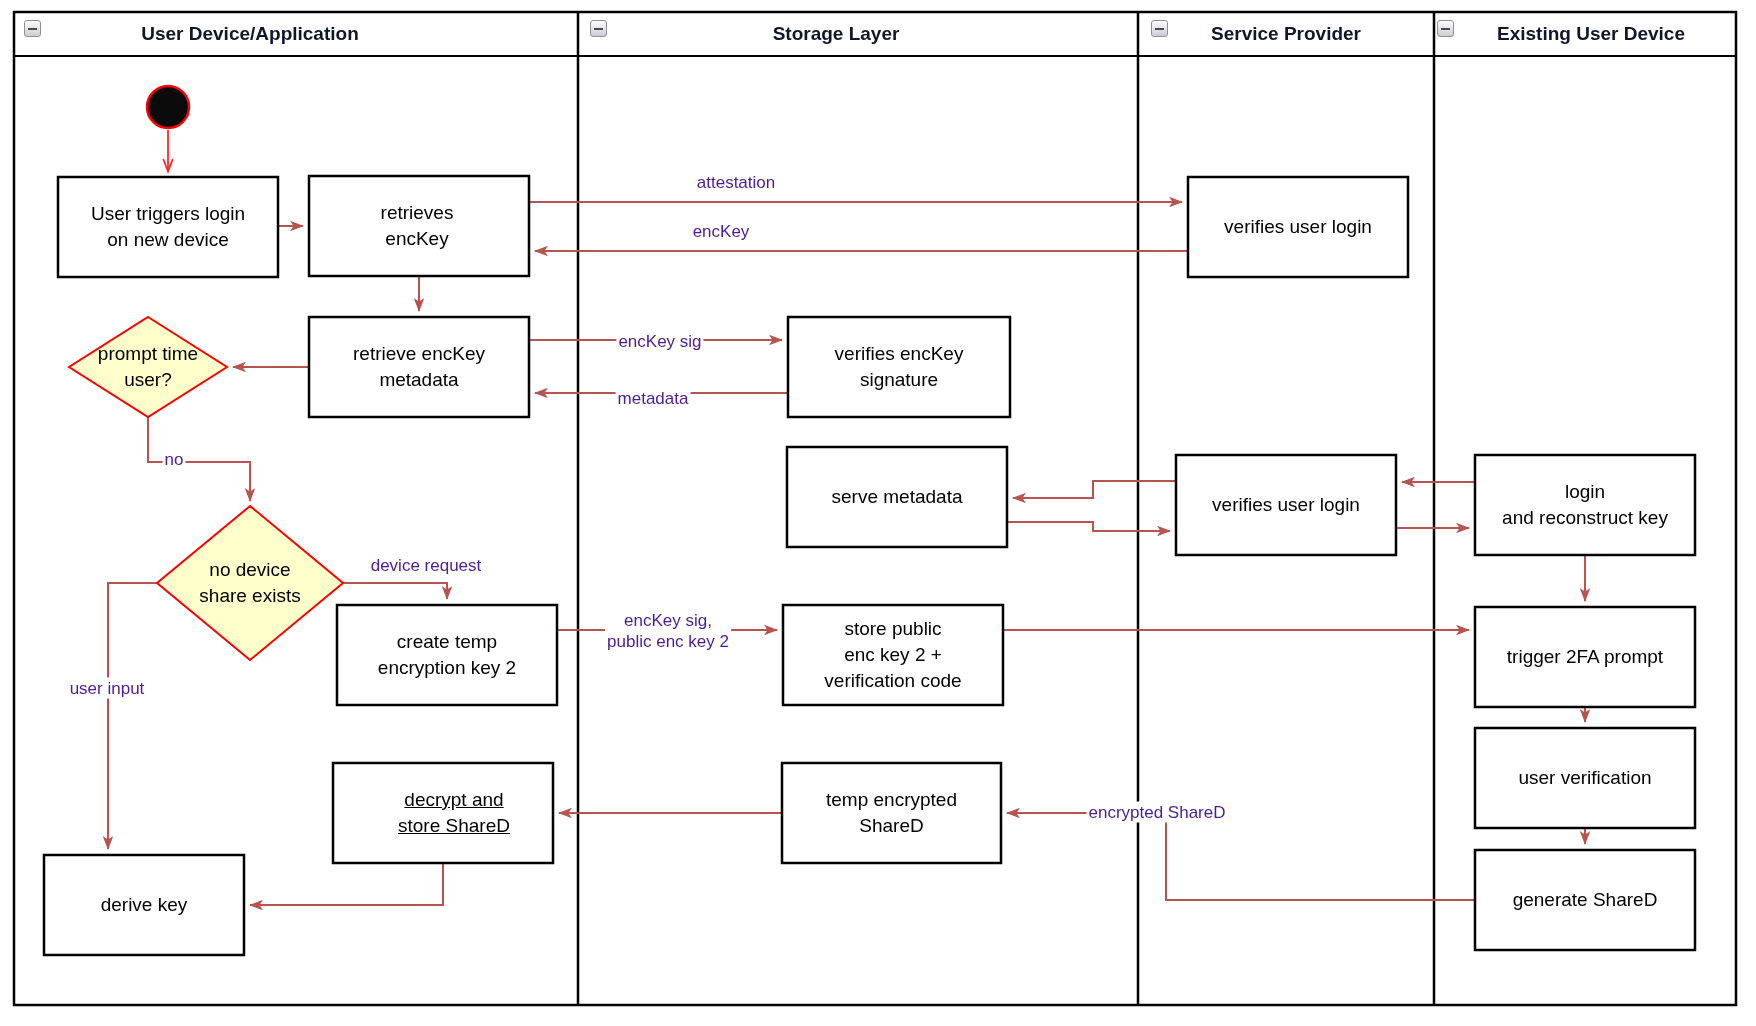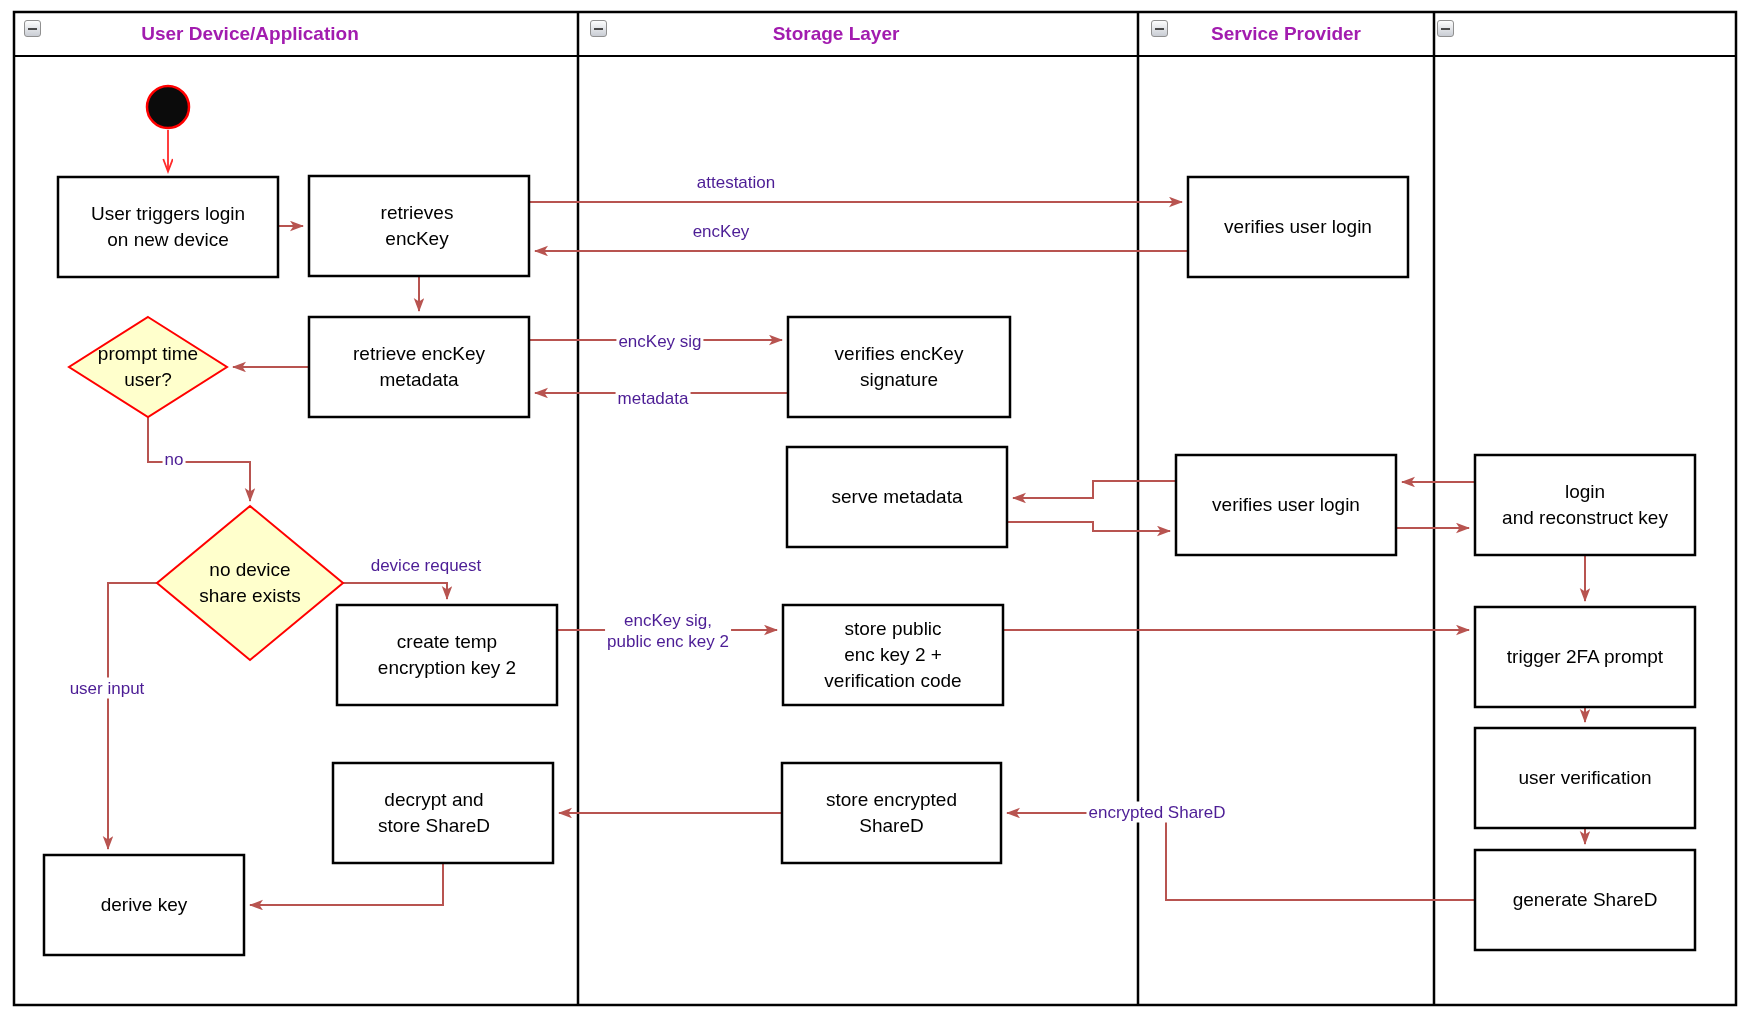--- a/index.html
+++ b/index.html
@@ -1,20 +1,20 @@
 <!DOCTYPE html>
 <html><head>
 <meta charset="utf-8">
 <style>
   html,body{margin:0;padding:0;background:#ffffff;}
   #stage{position:relative;width:1756px;height:1026px;background:#ffffff;overflow:hidden;
          font-family:"Liberation Sans", sans-serif;}
   #diagram-svg{position:absolute;left:0;top:0;}
   .lane-title{position:absolute;top:14px;height:40px;line-height:40px;text-align:center;
-              font-weight:bold;font-size:19px;color:#a21caf;}
+              font-weight:bold;font-size:19px;color:#0f172a;}
   .collapse-icon{position:absolute;width:15px;height:15px;border:1px solid #909090;border-radius:3px;
                  background:linear-gradient(#fdfdfd,#c9cdd4);display:flex;align-items:center;justify-content:center;}
   .collapse-icon span{display:block;width:9px;height:2px;background:#4a4a4a;}
   .node-label{position:absolute;display:flex;flex-direction:column;align-items:center;justify-content:center;
               text-align:center;font-size:19px;line-height:26px;color:#000;}
   .edge-label{position:absolute;transform:translate(-50%,-50%);background:#ffffff;padding:0 2px;
               font-size:17px;line-height:21px;text-align:center;color:#4c1d95;white-space:nowrap;}
 </style>
 </head>
 <body>
@@ -74,20 +74,21 @@
       <rect x="1176" y="455" width="220" height="100" fill="#ffffff" stroke="#000000" stroke-width="2.5"></rect>
       <rect x="1475" y="455" width="220" height="100" fill="#ffffff" stroke="#000000" stroke-width="2.5"></rect>
       <rect x="1475" y="607" width="220" height="100" fill="#ffffff" stroke="#000000" stroke-width="2.5"></rect>
       <rect x="1475" y="728" width="220" height="100" fill="#ffffff" stroke="#000000" stroke-width="2.5"></rect>
       <rect x="1475" y="850" width="220" height="100" fill="#ffffff" stroke="#000000" stroke-width="2.5"></rect>
     </svg>
 
   <div class="lane-title" style="left:40px;width:420px;">User Device/Application</div>
   <div class="lane-title" style="left:586px;width:500px;">Storage Layer</div>
   <div class="lane-title" style="left:1146px;width:280px;">Service Provider</div>
+  <div class="lane-title" style="left:1441px;width:300px;">Existing User Device</div>
 
   <div id="overlay">
       <div class="collapse-icon" style="left: 24px; top: 20px;">
         <span></span>
       </div>
       <div class="collapse-icon" style="left: 590px; top: 20px;">
         <span></span>
       </div>
       <div class="collapse-icon" style="left: 1151px; top: 20px;">
         <span></span>
@@ -140,41 +141,41 @@
         <div>user?</div>
       </div>
       <div class="node-label" style="left: 157px; top: 506px; width: 186px; height: 154px;">
         <div>no device</div>
         <div>share exists</div>
       </div>
       <div class="node-label" style="left: 337px; top: 605px; width: 220px; height: 100px;">
         <div>create temp</div>
         <div>encryption key 2</div>
       </div>
-      <div class="node-label" style="left: 324px; top: 763px; width: 220px; height: 100px;">
+      <div class="node-label" style="left: 332px; top: 763px; width: 244px; height: 100px; text-decoration: underline;">
         <div>decrypt and</div>
         <div>store ShareD</div>
       </div>
       <div class="node-label" style="left: 44px; top: 855px; width: 200px; height: 100px;">
         <div>derive key</div>
       </div>
       <div class="node-label" style="left: 788px; top: 317px; width: 222px; height: 100px;">
         <div>verifies encKey</div>
         <div>signature</div>
       </div>
       <div class="node-label" style="left: 787px; top: 447px; width: 220px; height: 100px;">
         <div>serve metadata</div>
       </div>
       <div class="node-label" style="left: 783px; top: 605px; width: 220px; height: 100px;">
         <div>store public</div>
         <div>enc key 2 +</div>
         <div>verification code</div>
       </div>
       <div class="node-label" style="left: 782px; top: 763px; width: 219px; height: 100px;">
-        <div>store encrypted</div>
+        <div>temp encrypted</div>
         <div>ShareD</div>
       </div>
       <div class="node-label" style="left: 1188px; top: 177px; width: 220px; height: 100px;">
         <div>verifies user login</div>
       </div>
       <div class="node-label" style="left: 1176px; top: 455px; width: 220px; height: 100px;">
         <div>verifies user login</div>
       </div>
       <div class="node-label" style="left: 1475px; top: 455px; width: 220px; height: 100px;">
         <div>login</div>

